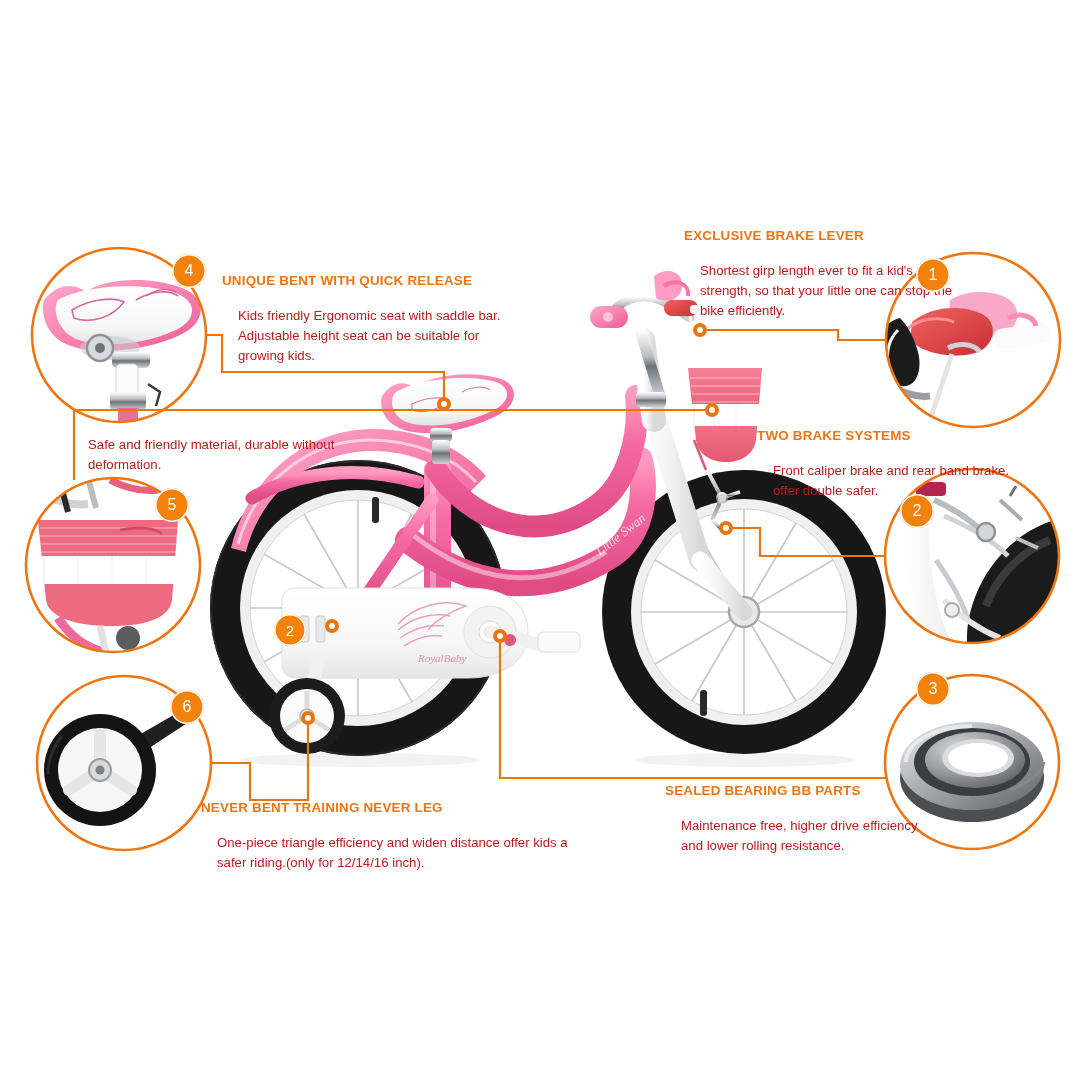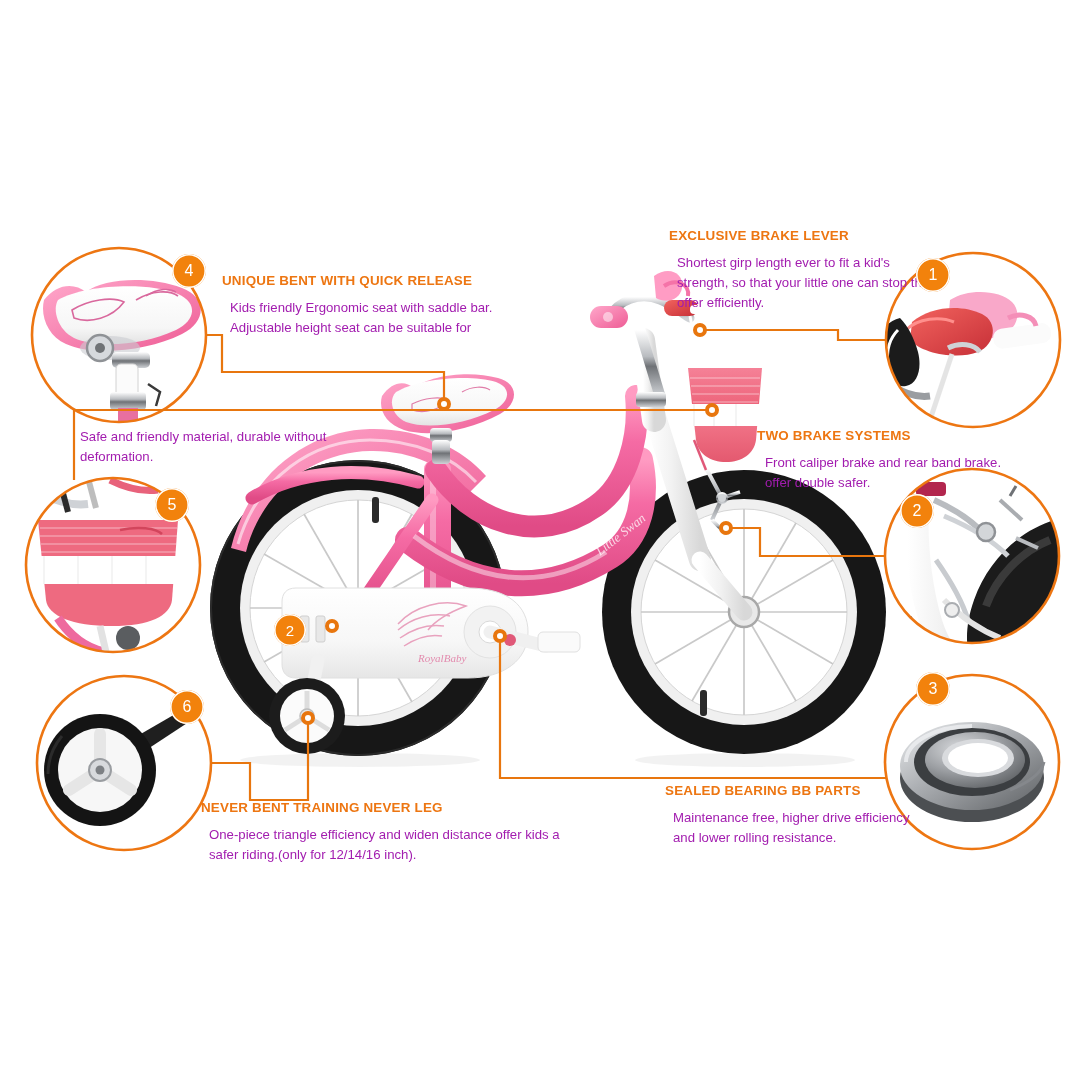--- a/index.html
+++ b/index.html
@@ -10,21 +10,21 @@
   #stage{position:relative;width:1080px;height:1080px;background:#ffffff;}
 
   svg.layer{position:absolute;left:0;top:0;width:1080px;height:1080px;}
   #artwork{z-index:1;}
   #lines{z-index:3;pointer-events:none;}
 
   .callout{position:absolute;z-index:4;}
   .cal-title{color:#ED7612;font-size:13.4px;font-weight:bold;
              letter-spacing:.015em;line-height:1.25;margin:0 0 2px 0;
              white-space:nowrap;}
-  .cal-body{color:#a21caf;font-size:13.2px;line-height:1.52;margin:8px;}
+  .cal-body{color:#b91c1c;font-size:13.2px;line-height:1.52;margin:16px;}
   .cal-body span{display:block;white-space:nowrap;}
 
   .badge{position:absolute;z-index:6;width:34px;height:34px;border-radius:50%;
          background:#F2820C;color:#fff;font-size:16px;font-weight:normal;
          display:flex;align-items:center;justify-content:center;
          box-shadow:0 0 0 1.6px #fff inset;}
   .badge.sm{width:32px;height:32px;font-size:15px;}
 </style>
 </head>
 <body>
@@ -420,26 +420,26 @@
   </svg>
 
   <div class="badge" style="left:916px;top:258px;">1</div>
   <div class="badge" style="left:900px;top:494px;">2</div>
   <div class="badge" style="left:916px;top:672px;">3</div>
   <div class="badge" style="left:172px;top:254px;">4</div>
   <div class="badge" style="left:155px;top:488px;">5</div>
   <div class="badge" style="left:170px;top:690px;">6</div>
   <div class="badge sm" style="left:274px;top:614px;">2</div>
 
-  <div class="callout" style="left:669px;top:228px;width:280px;">
+  <div class="callout" style="left:684px;top:228px;width:280px;">
     <p class="cal-title">EXCLUSIVE BRAKE LEVER</p>
     <p class="cal-body">
       <span>Shortest girp length ever to fit a kid's</span>
       <span>strength, so that your little one can stop the</span>
-      <span>offer efficiently.</span>
+      <span>bike efficiently.</span>
     </p>
   </div>
 
   <div class="callout" style="left:757px;top:428px;width:270px;">
     <p class="cal-title">TWO BRAKE SYSTEMS</p>
     <p class="cal-body">
       <span>Front caliper brake and rear band brake.</span>
       <span>offer double safer.</span>
     </p>
   </div>
@@ -450,20 +450,21 @@
       <span>Maintenance free, higher drive efficiency</span>
       <span>and lower rolling resistance.</span>
     </p>
   </div>
 
   <div class="callout" style="left:222px;top:273px;width:300px;">
     <p class="cal-title">UNIQUE BENT WITH QUICK RELEASE</p>
     <p class="cal-body">
       <span>Kids friendly Ergonomic seat with saddle bar.</span>
       <span>Adjustable height seat can be suitable for</span>
+      <span>growing kids.</span>
     </p>
   </div>
 
   <div class="callout" style="left:72px;top:419px;width:290px;">
     <p class="cal-body">
       <span>Safe and friendly material, durable without</span>
       <span>deformation.</span>
     </p>
   </div>
 

